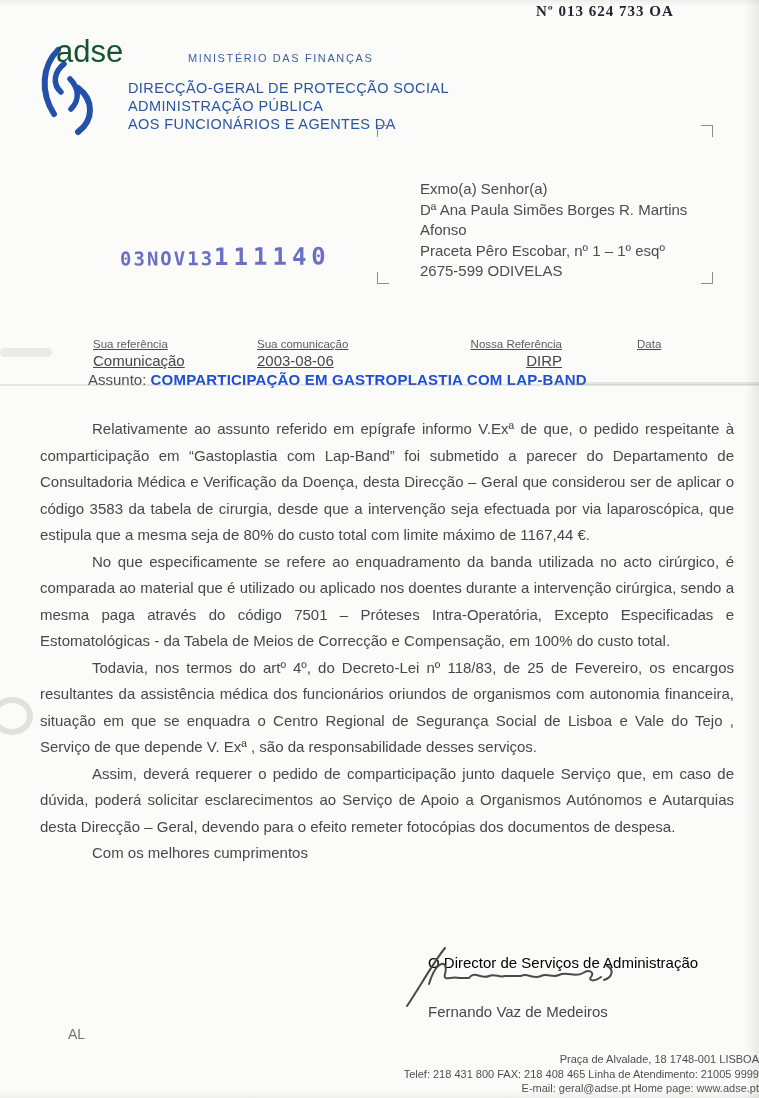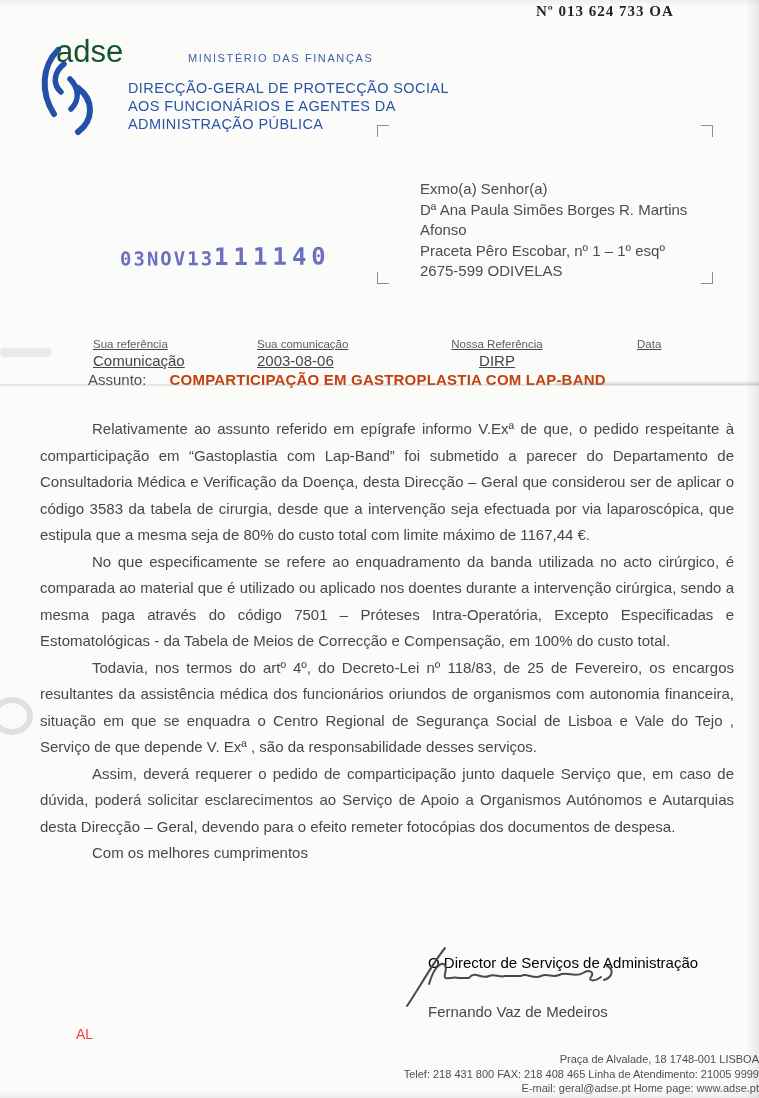--- a/index.html
+++ b/index.html
@@ -63,43 +63,43 @@
   }
   #stamp .stamp-date{font-size:19px;font-weight:bold;letter-spacing:2px;}
   #stamp .stamp-num{font-size:24px;font-weight:bold;letter-spacing:5px;}
 
   
   .ref-col{position:absolute;top:338px;text-decoration:underline;}
   .ref-col .lbl{font-size:11.5px;color:#5a5d60;margin-bottom:2px;}
   .ref-col .val{font-size:15px;color:#44474a;}
   #ref-col-0{left:93px;}
   #ref-col-1{left:257px;}
-  #ref-col-2{left:432px;width:130px;text-align:center;}
+  #ref-col-2{left:432px;width:130px;text-align:right;}
   #ref-col-3{left:637px;}
 
   
   #subject{
     position:absolute;left:88px;top:371px;
     font-size:15px;color:#4c4f52;white-space:nowrap;
   }
-  #subject b{color:#c2410c;letter-spacing:.2px;margin-left:19px;}
+  #subject b{color:#1d4ed8;letter-spacing:.2px;}
 
   
   #body-text{
     position:absolute;left:40px;top:416px;width:694px;
     font-size:15px;line-height:26.5px;color:#46494c;
     text-align:justify;
   }
   #body-text p{margin:0;text-indent:52px;}
   #closing{text-align:left;}
 
   #sig-role{position:absolute;left:383px;top:954px;font-size:15px;color:#000000;white-space:nowrap;margin-left:45px;}
   #sig-scribble{position:absolute;left:393px;top:940px;}
   #sig-name{position:absolute;left:428px;top:1003px;font-size:15px;color:#46494c;white-space:nowrap;}
-  #initials{position:absolute;left:76px;top:1026px;font-size:14px;color:#ef4444;}
+  #initials{position:absolute;left:68px;top:1026px;font-size:14px;color:#737373;}
 
   #footer{
     position:absolute;left:0;top:1052px;width:759px;
     text-align:right;font-size:11px;line-height:14.5px;color:#4c4f52;
   }
 
   
   .artifact{position:absolute;pointer-events:none;}
   #artifact-subject-line{left:0;top:384px;width:759px;height:2px;background:rgba(150,150,150,.20);}
   #artifact-subject-line2{left:555px;top:382px;width:204px;height:3px;background:rgba(140,140,140,.22);}
@@ -124,22 +124,22 @@
       <path d="M22,6 C6,22 4,48 18,70" stroke-width="6"></path>
       <path d="M28,20 C18,28 16,40 25,48" stroke-width="5.5"></path>
       <path d="M34,35 C43,44 44,56 35,65" stroke-width="5.5"></path>
       <path d="M42,44 C58,56 58,76 42,88" stroke-width="6"></path>
     </g>
   </svg>
   <div id="logo-word">adse</div>
   <div id="ministry">MINISTÉRIO DAS FINANÇAS</div>
   <div id="org-block">
     <div>DIRECÇÃO-GERAL DE PROTECÇÃO SOCIAL</div>
+    <div>ADMINISTRAÇÃO PÚBLICA</div>
     <div>AOS FUNCIONÁRIOS E AGENTES DA</div>
-    <div>ADMINISTRAÇÃO PÚBLICA</div>
   </div>
 
   <div class="bracket br-tl"></div>
   <div class="bracket br-tr"></div>
   <div class="bracket br-bl"></div>
   <div class="bracket br-br"></div>
 
   <div id="recipient">
     <div>Exmo(a) Senhor(a)</div>
     <div>Dª Ana Paula Simões Borges R. Martins</div>

